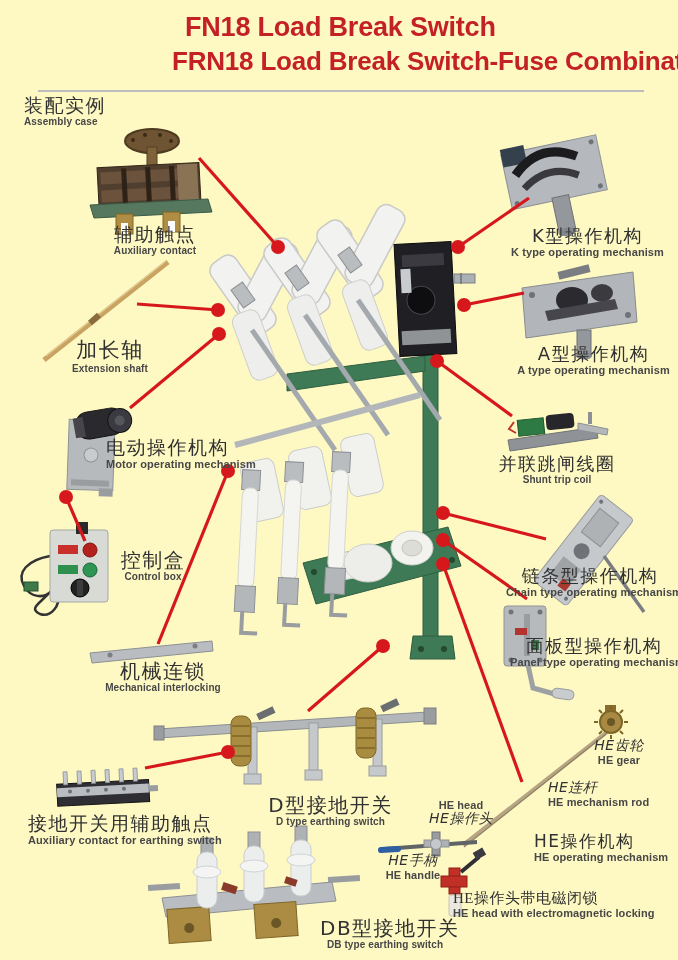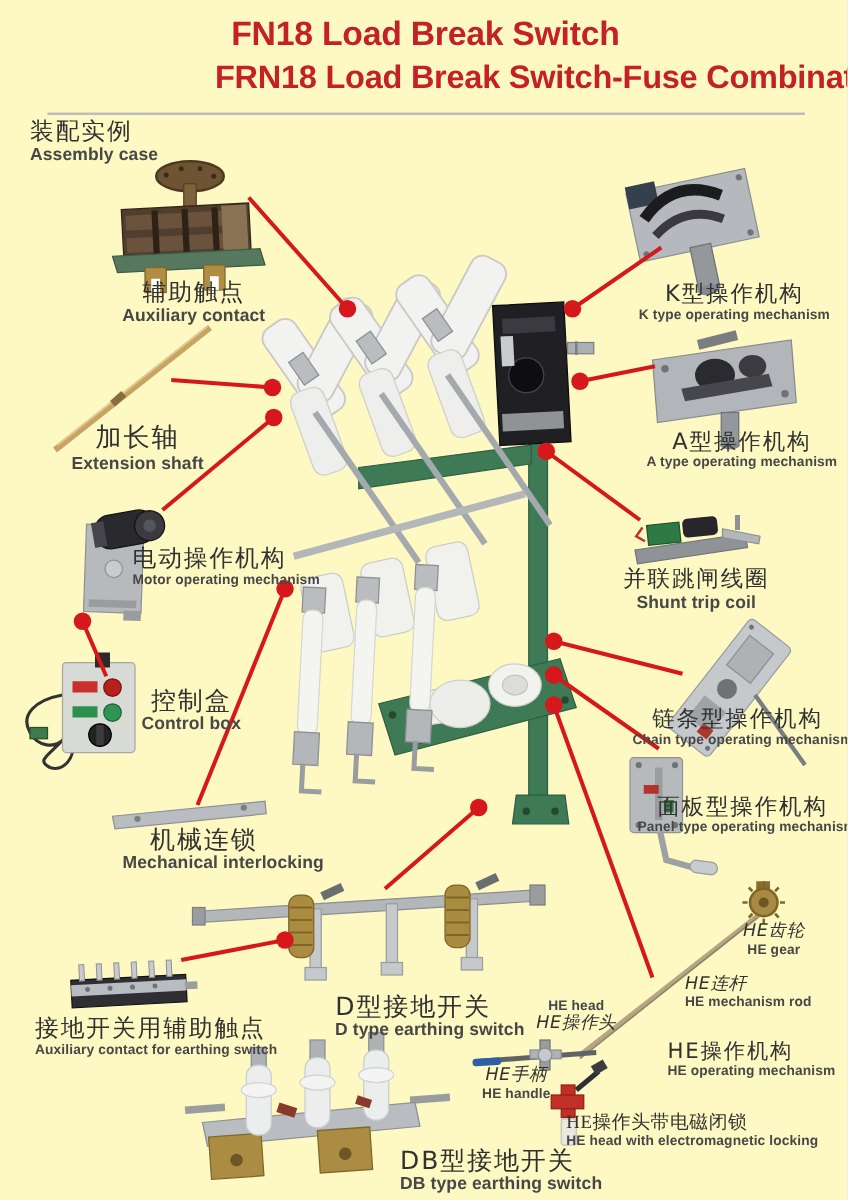--- a/index.html
+++ b/index.html
@@ -7,21 +7,21 @@
         font-family:"Liberation Sans","DejaVu Sans",sans-serif;}
   .title-line{position:absolute;color:#c42127;font-weight:bold;white-space:nowrap;
               letter-spacing:-0.2px;}
   #t1{left:185px;top:12px;font-size:27px;}
   #t2{left:172px;top:46px;font-size:26px;}
   .rule{position:absolute;left:38px;top:90px;width:606px;height:2px;background:#bcbcbc;}
   svg{position:absolute;left:0;top:0;}
   .lab{position:absolute;white-space:nowrap;line-height:1.12;}
   .lab .zh{display:block;font-size:19px;color:#313131;letter-spacing:1.5px;
            font-family:"DejaVu Sans",sans-serif;}
-  .lab .en{display:block;font-size:14px;color:#474747;font-weight:600;letter-spacing:0.1px;}
+  .lab .en{display:block;font-size:10px;color:#474747;font-weight:600;letter-spacing:0.1px;}
   .c{text-align:center;}
   .z21 .zh{font-size:21px;} .z20 .zh{font-size:20px;} .z18 .zh{font-size:18px;}
   .z17 .zh{font-size:17px;} .z15 .zh{font-size:15px;letter-spacing:0.5px;font-family:Liberation Serif, serif;}
   .z14 .zh{font-size:14px;letter-spacing:0.5px;font-style:italic;}
   .sm .en{font-size:11px;}
 </style>
 </head>
 <body>
 
 <div class="page">

